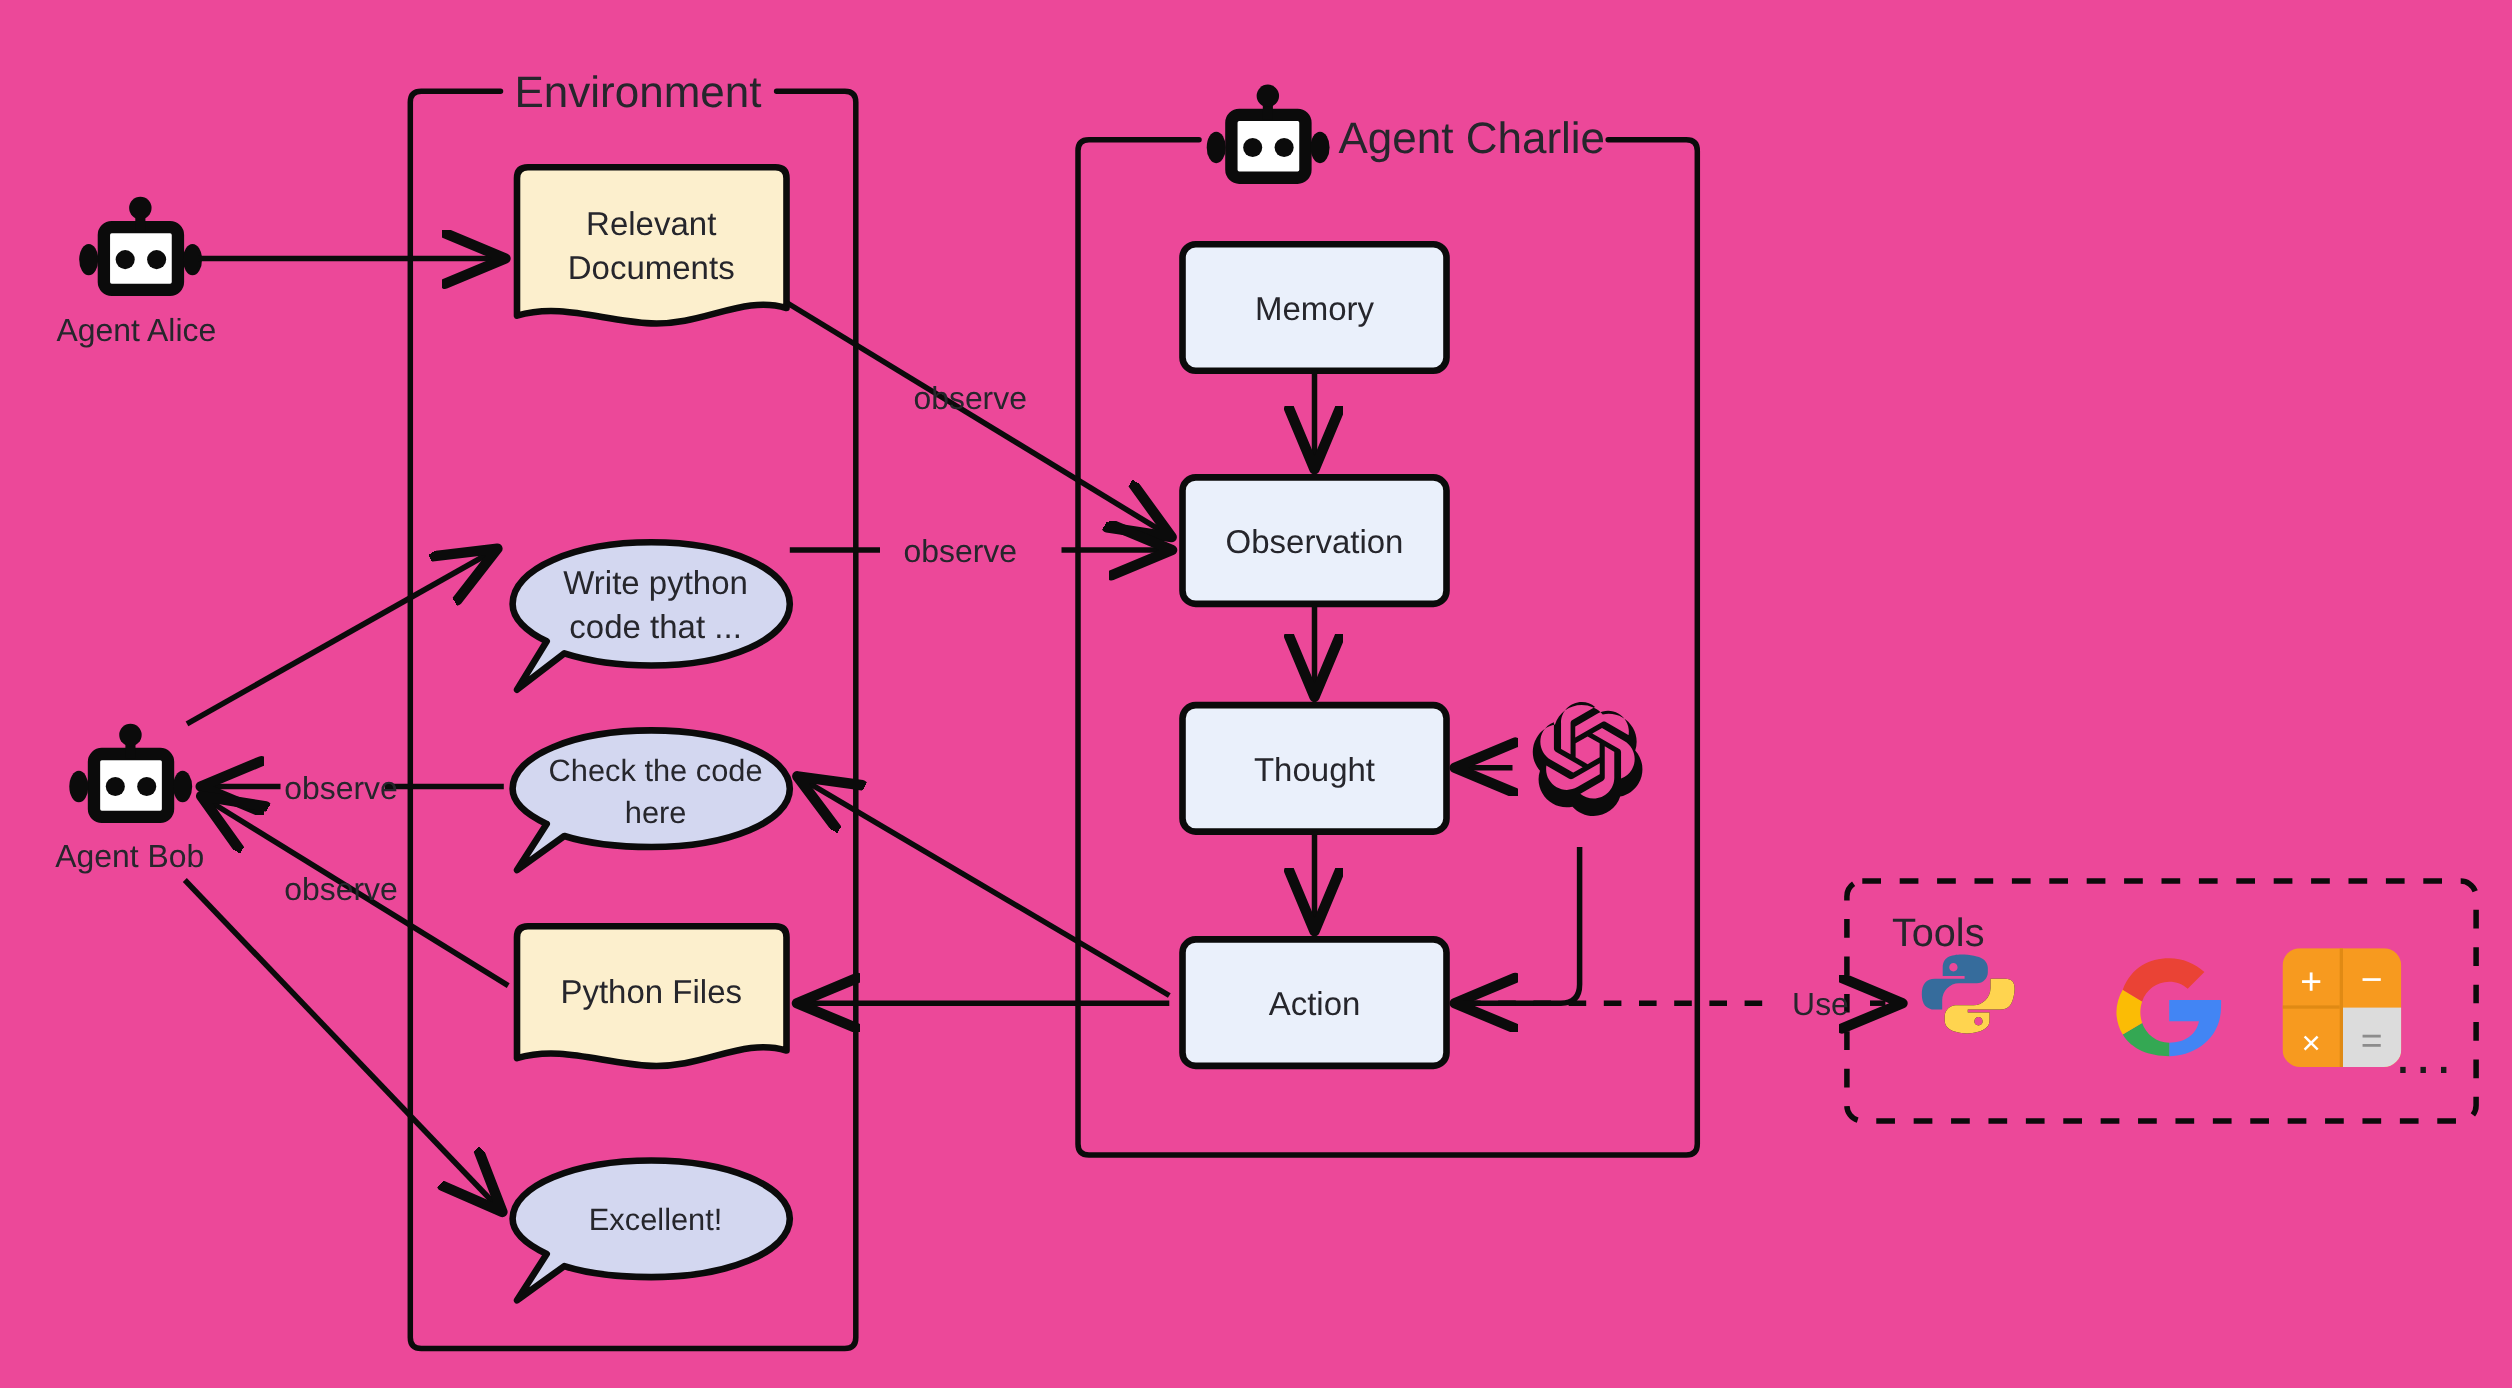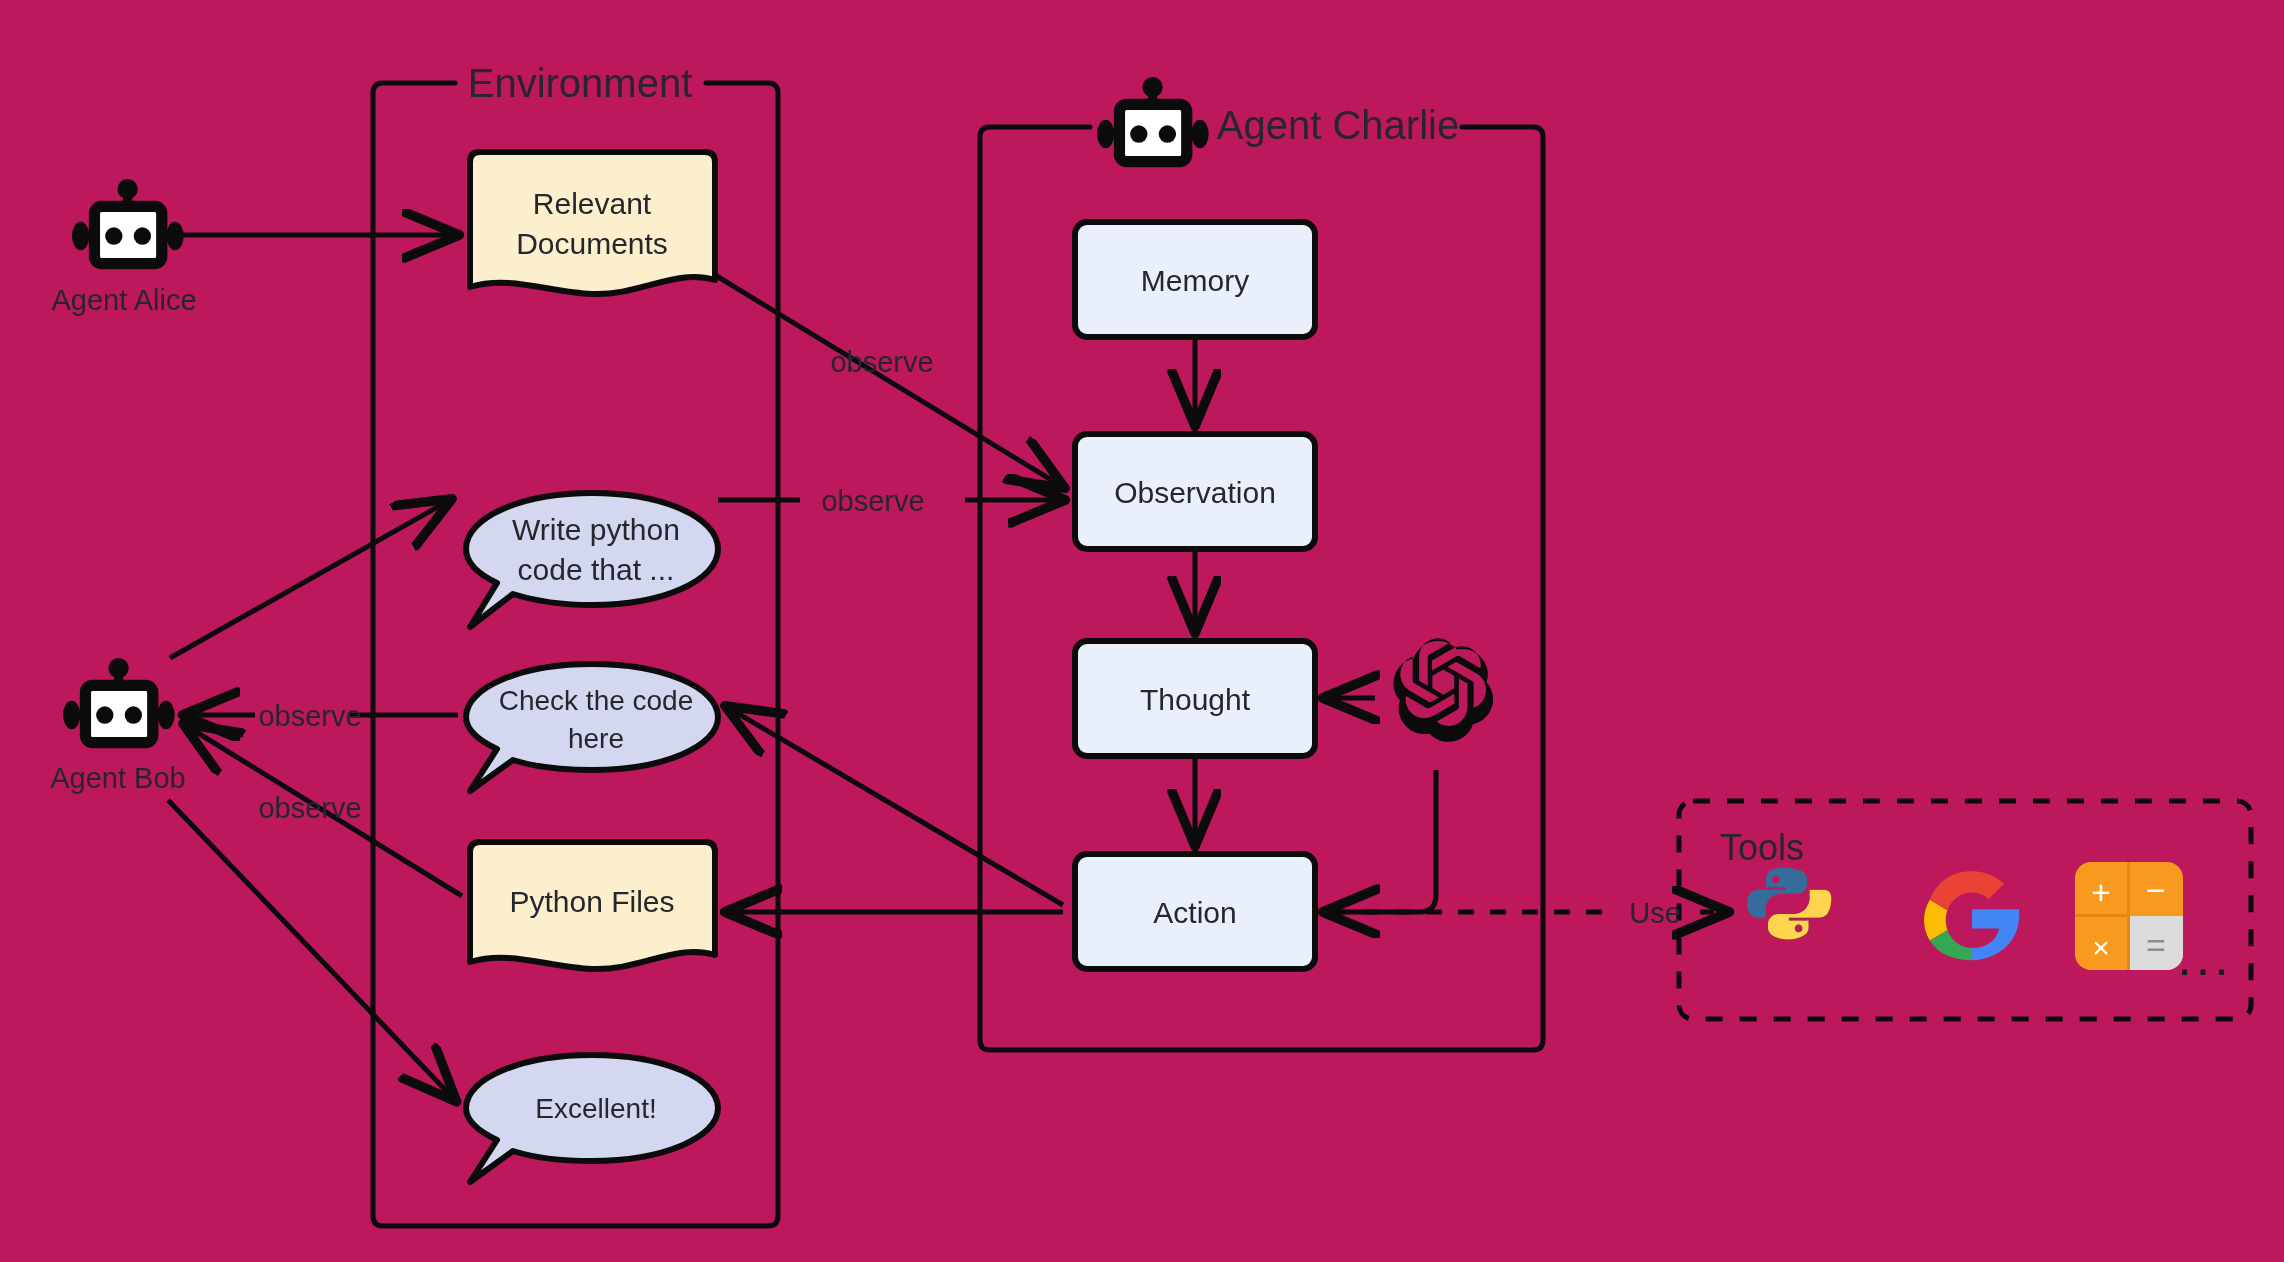--- a/index.html
+++ b/index.html
@@ -1,17 +1,17 @@
 <!DOCTYPE html>
 <html><head>
 <meta charset="utf-8">
 <style>
   html,body{margin:0;padding:0;background:#ffffff;}
   body{width:2284px;height:1262px;overflow:hidden;font-family:"Liberation Sans",sans-serif;}
-  #stage{position:relative;width:2284px;height:1262px;background:#be185d;}
+  #stage{position:relative;width:2284px;height:1262px;background:#ec4899;}
   svg#canvas{position:absolute;left:0;top:0;width:2284px;height:1262px;}
   .lbl{font-family:"Liberation Sans",sans-serif;fill:#27272e;}
   .node-text{font-size:30px;fill:#26262c;}
   .edge-text{font-size:29px;fill:#26262c;}
   .group-title{font-size:40px;fill:#26262c;}
   .agent-name{font-size:29px;fill:#26262c;}
   .tools-title{font-size:36px;fill:#26262c;}
   .dots{font-size:52px;fill:#1a1a1a;letter-spacing:4px;}
   .stroke-main{stroke:#0b0b0b;fill:none;}
 </style>

